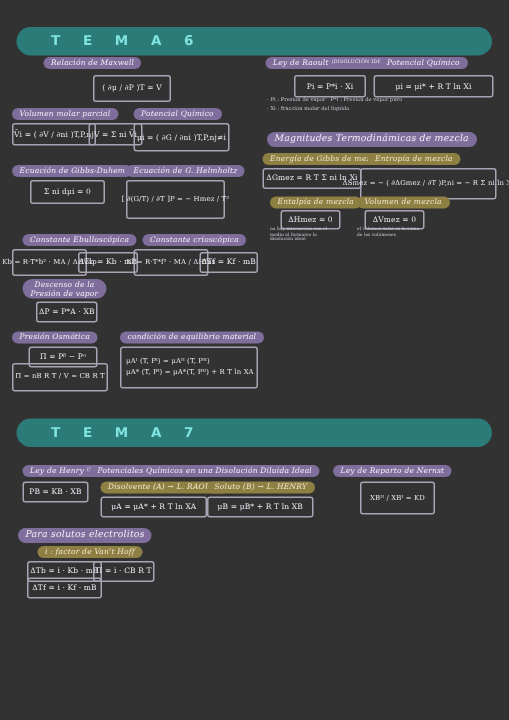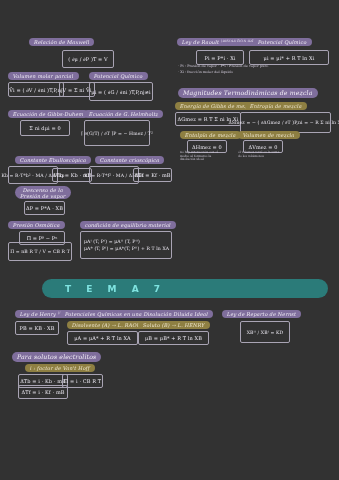--- a/index.html
+++ b/index.html
@@ -85,20 +85,23 @@
     letter-spacing:.05px;
   }
   .note.wrap{white-space:normal;}
   .note.tiny{font-size:2.9px;line-height:3.6px;}
 </style>
 </head>
 <body>
 
 <div class="page">
 
+  <div class="tema-banner" style="top:19px;">
+    <span class="tema-text">T  E  M  A      6</span>
+  </div>
 
   <div class="chip purple" style="left:29px;top:38px;">Relación de Maxwell</div>
   <div class="fbox" style="left:62px;top:50px;width:44px;height:14px;">( ∂μ / ∂P )T = V</div>
 
   <div class="chip purple" style="left:8px;top:72px;">Volumen molar parcial</div>
   <div class="fbox" style="left:8px;top:82px;width:48px;height:11px;">V̄i = ( ∂V / ∂ni )T,P,nj</div>
   <div class="fbox" style="left:59px;top:82px;width:28px;height:11px;">V = Σ ni V̄i</div>
 
   <div class="chip purple" style="left:89px;top:72px;">Potencial Químico</div>
   <div class="fbox" style="left:89px;top:82px;width:56px;height:15px;">μi = ( ∂G / ∂ni )T,P,nj≠i</div>
@@ -150,21 +153,21 @@
   <div class="fbox tall" style="left:240px;top:112px;width:83px;height:17px;">ΔSmez = − ( ∂ΔGmez / ∂T )P,ni = − R Σ ni ln Xi</div>
 
   <div class="chip gold" style="left:180px;top:131px;">Entalpía de mezcla</div>
   <div class="fbox" style="left:187px;top:140px;width:32px;height:9px;">ΔHmez = 0</div>
   <div class="note tiny wrap" style="left:180px;top:151px;width:46px;">no hay interacción con el medio al formarse la disolución ideal</div>
 
   <div class="chip gold" style="left:238px;top:131px;">Volumen de mezcla</div>
   <div class="fbox" style="left:243px;top:140px;width:32px;height:9px;">ΔVmez = 0</div>
   <div class="note tiny wrap" style="left:238px;top:151px;width:46px;">el volumen total es la suma de los volúmenes</div>
 
-  <div class="tema-banner" style="top:280px;margin-left:31px;">
+  <div class="tema-banner" style="top:280px;">
     <span class="tema-text">T  E  M  A      7</span>
   </div>
 
   <div class="chip purple" style="left:15px;top:310px;">
     <span>Ley de Henry</span>
     <span class="sub">(SOLUTO)</span>
   </div>
   <div class="fbox" style="left:15px;top:321px;width:36px;height:10px;">PB = KB · XB</div>
 
   <div class="chip purple" style="left:60px;top:310px;">Potenciales Químicos en una Disolución Diluida Ideal</div>

